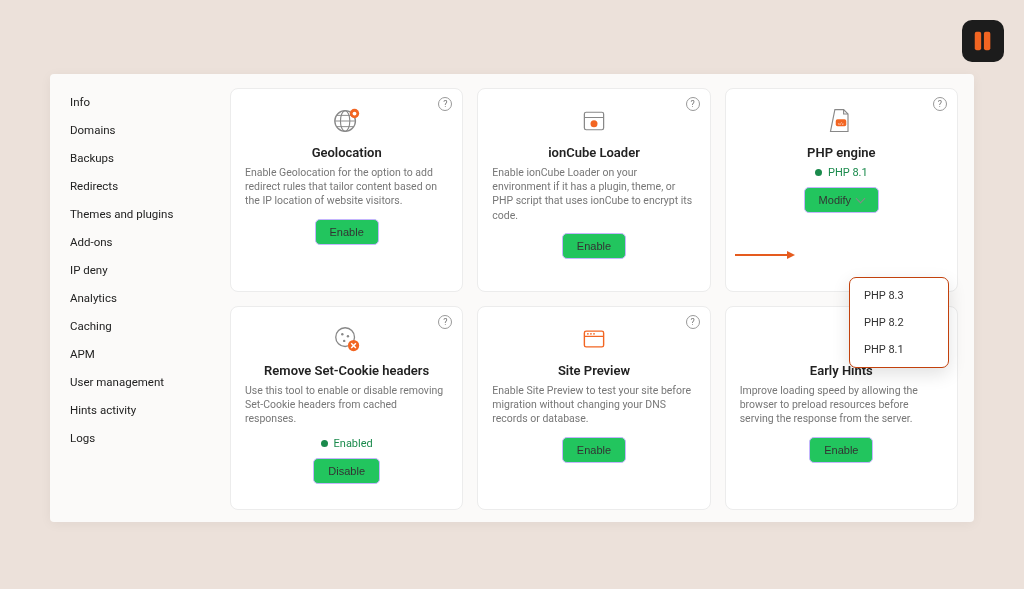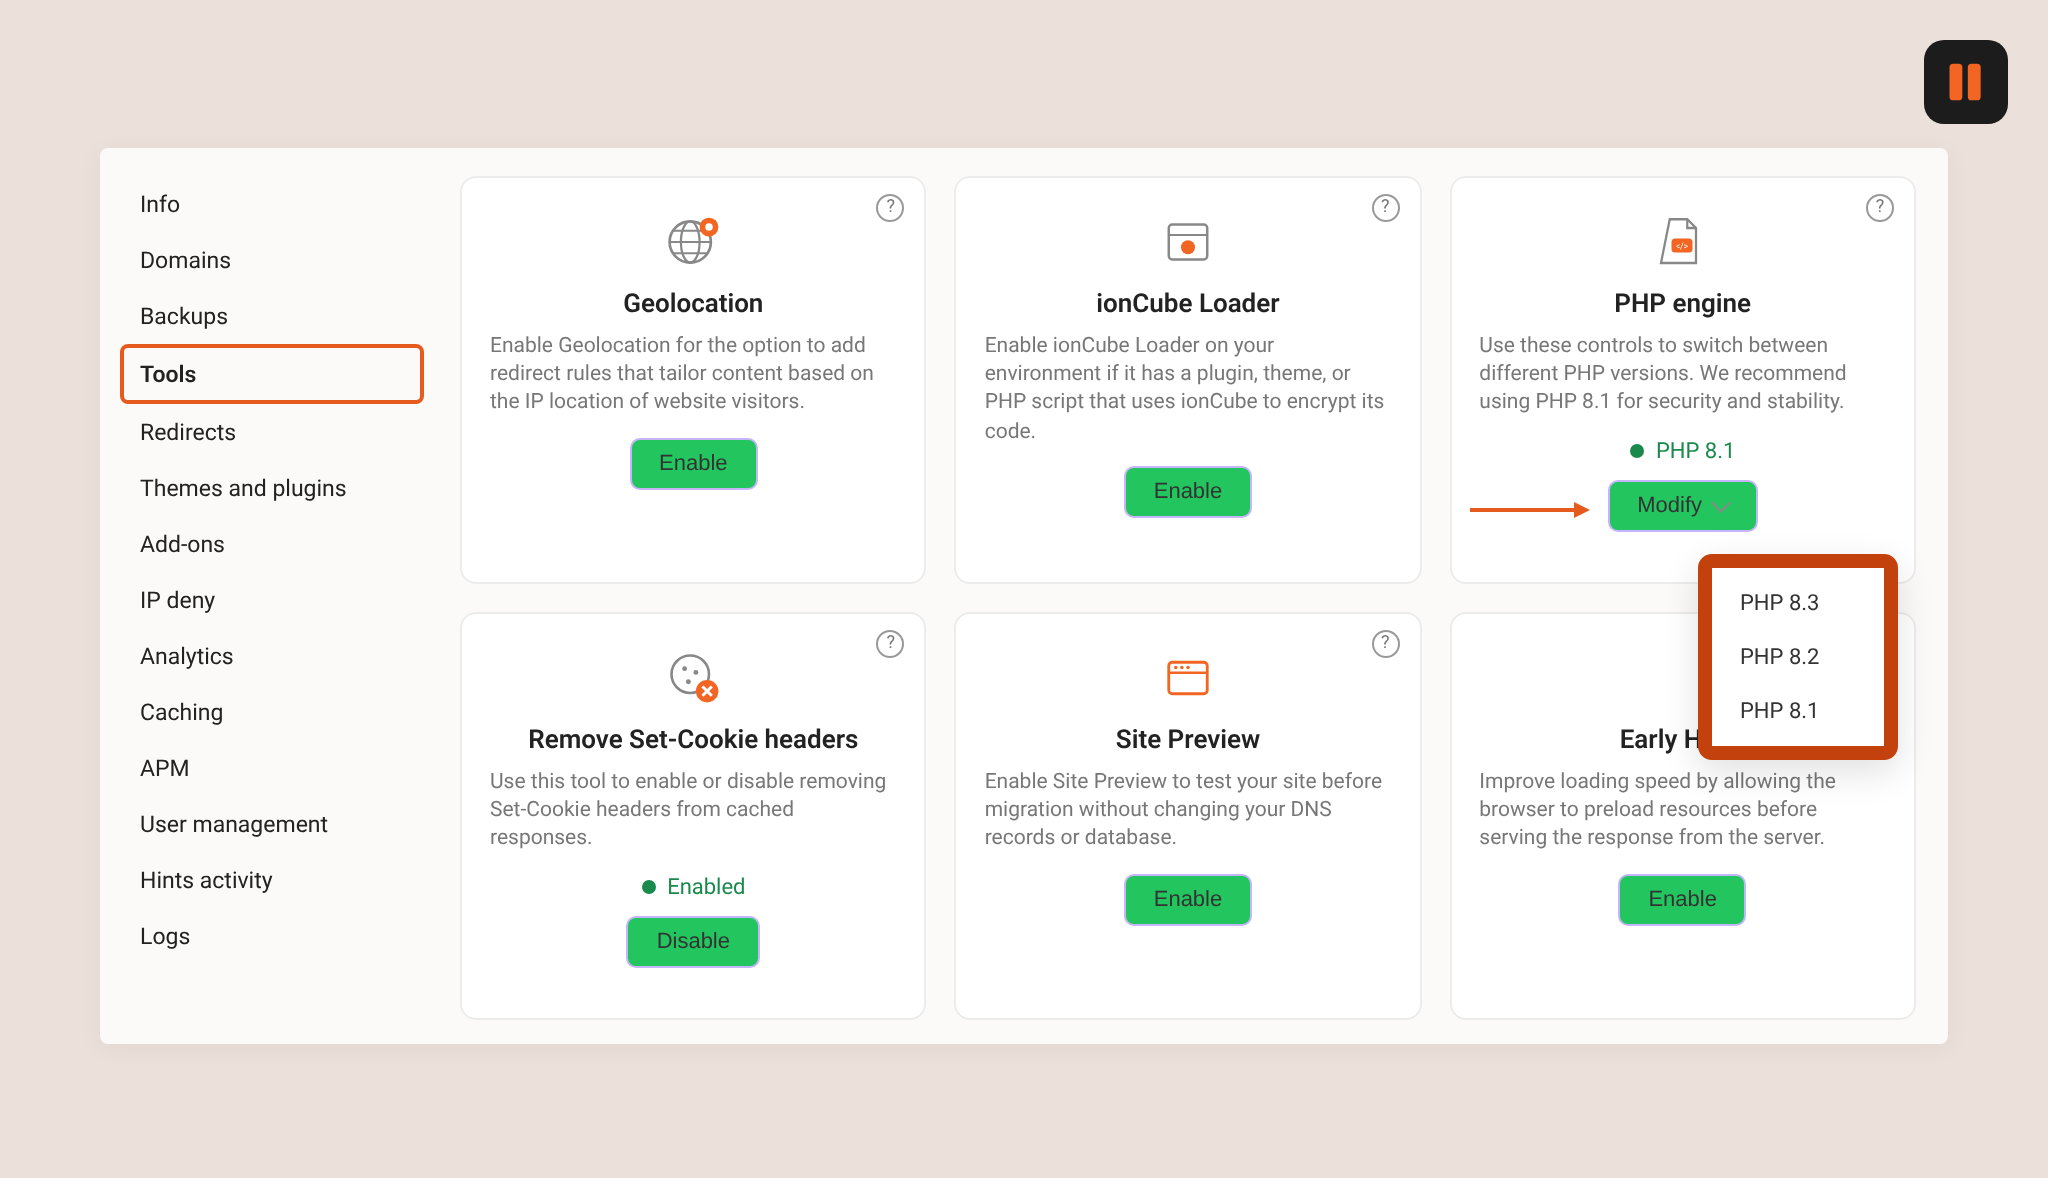--- a/index.html
+++ b/index.html
@@ -144,21 +144,21 @@
     margin-top: -3px;
   }
   .dropdown {
     position: absolute;
     top: 188px;
     right: 8px;
     width: 100px;
     background: #fff;
     border-radius: 7px;
     box-shadow: 0 6px 18px rgba(0,0,0,0.12);
-    border: 7px solid #c2410c;
+    border: 1px solid #c2410c;
     padding: 4px 0;
     z-index: 5;
   }
   .dropdown-item {
     padding: 7px 14px;
     font-size: 11px;
     color: #333;
     cursor: pointer;
   }
   .arrow-annotation {
@@ -183,21 +183,20 @@
       <rect x="3" y="2" width="7" height="20" rx="2" fill="#f26522"></rect>
       <rect x="13" y="2" width="7" height="20" rx="2" fill="#f26522"></rect>
     </svg>
 </div>
 
 <div class="panel">
   <nav class="sidebar">
     <div class="sidebar-item">Info</div>
     <div class="sidebar-item">Domains</div>
     <div class="sidebar-item">Backups</div>
-    <div class="sidebar-item active">Tools</div>
     <div class="sidebar-item">Redirects</div>
     <div class="sidebar-item">Themes and plugins</div>
     <div class="sidebar-item">Add-ons</div>
     <div class="sidebar-item">IP deny</div>
     <div class="sidebar-item">Analytics</div>
     <div class="sidebar-item">Caching</div>
     <div class="sidebar-item">APM</div>
     <div class="sidebar-item">User management</div>
     <div class="sidebar-item">Hints activity</div>
     <div class="sidebar-item">Logs</div>
@@ -239,21 +238,20 @@
       <div class="help-icon">?</div>
       <div class="card-icon">
         <svg viewBox="0 0 32 32" width="28" height="28">
             <path d="M9 3 h10 l5 5 v20 h-20 z" fill="none" stroke="#888" stroke-width="1.3"></path>
             <path d="M19 3 v5 h5" fill="none" stroke="#888" stroke-width="1.3"></path>
             <rect x="10" y="14" width="12" height="8" rx="2" fill="#f26522"></rect>
             <text x="16" y="20" font-size="5" text-anchor="middle" fill="#fff">&lt;/&gt;</text>
           </svg>
       </div>
       <div class="card-title">PHP engine</div>
-      <div class="card-desc">Use these controls to switch between different PHP versions. We recommend using PHP 8.1 for security and stability.</div>
       <div class="status">
           <span class="dot"></span>
           <span>PHP 8.1</span>
         </div>
       <button class="btn">
         <span>Modify</span>
         <span class="chevron-down"></span>
       </button>
       <div class="dropdown">
         <div class="dropdown-item">PHP 8.3</div>

